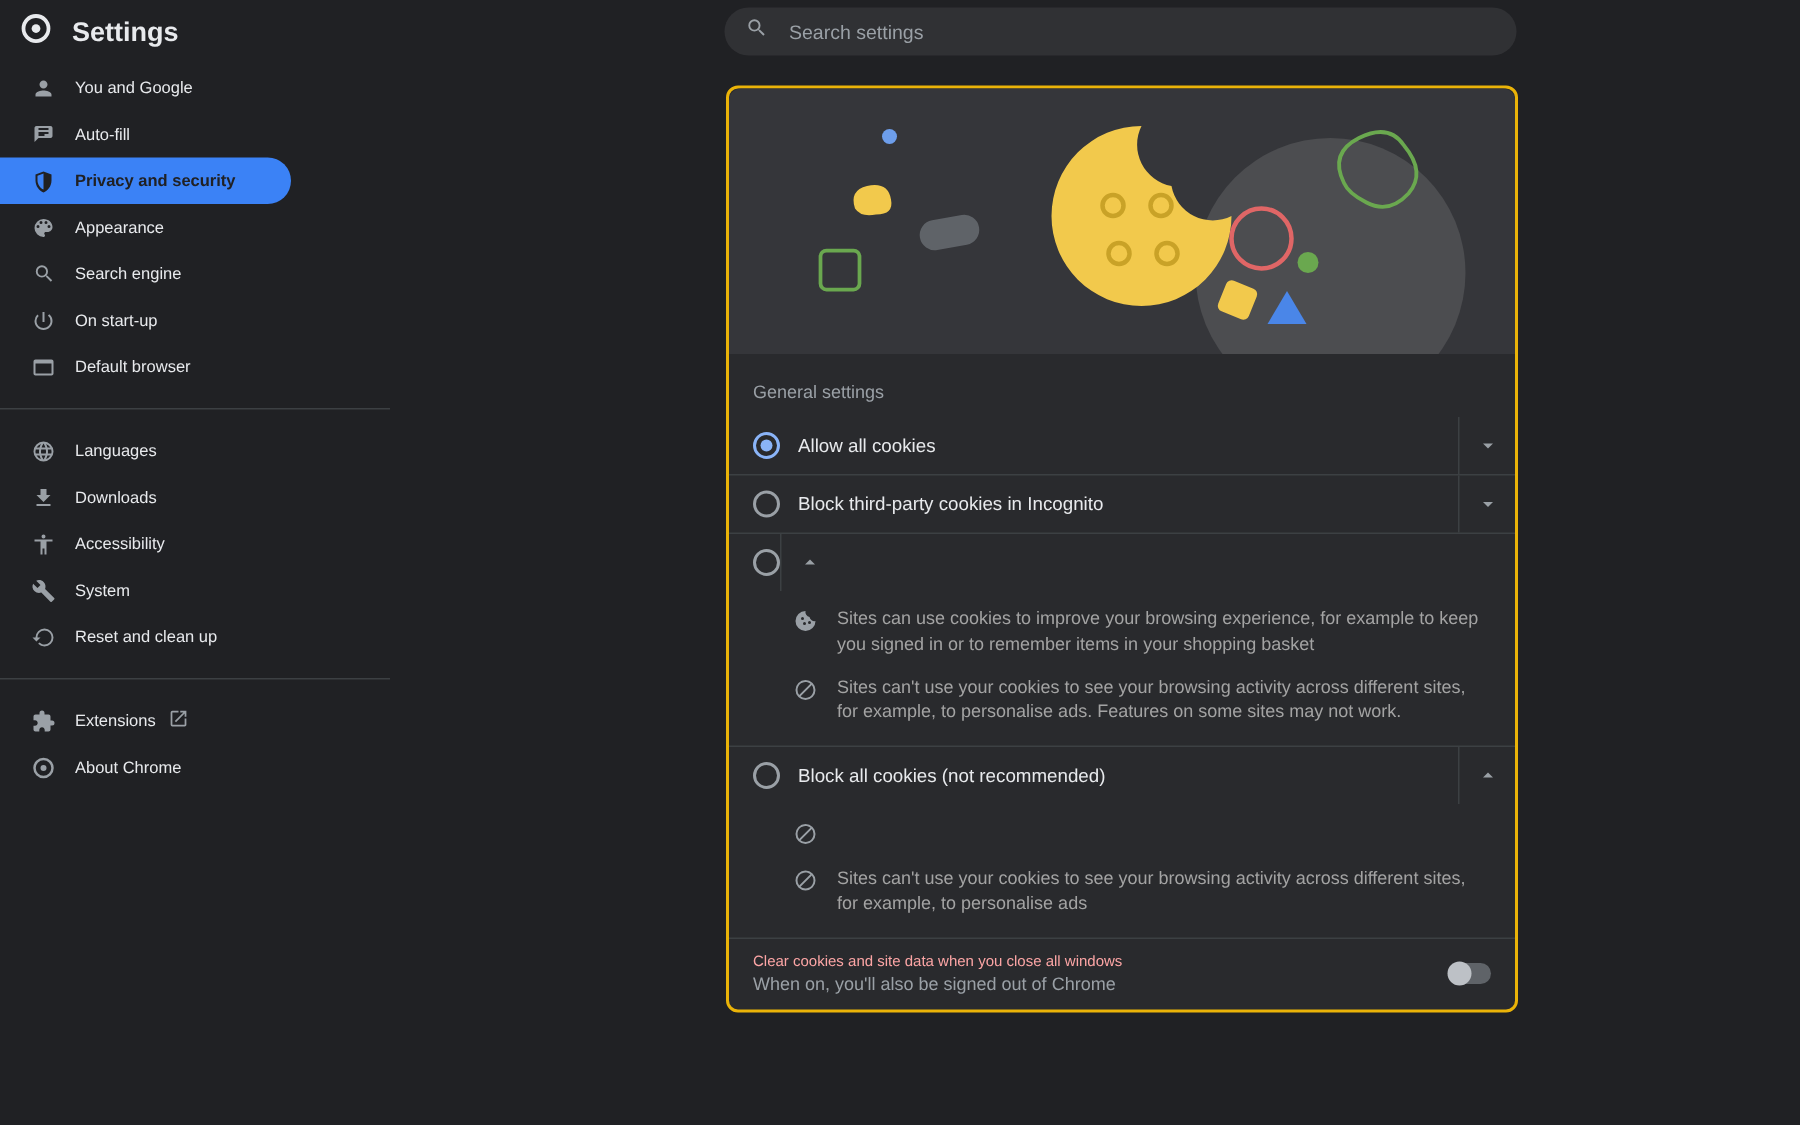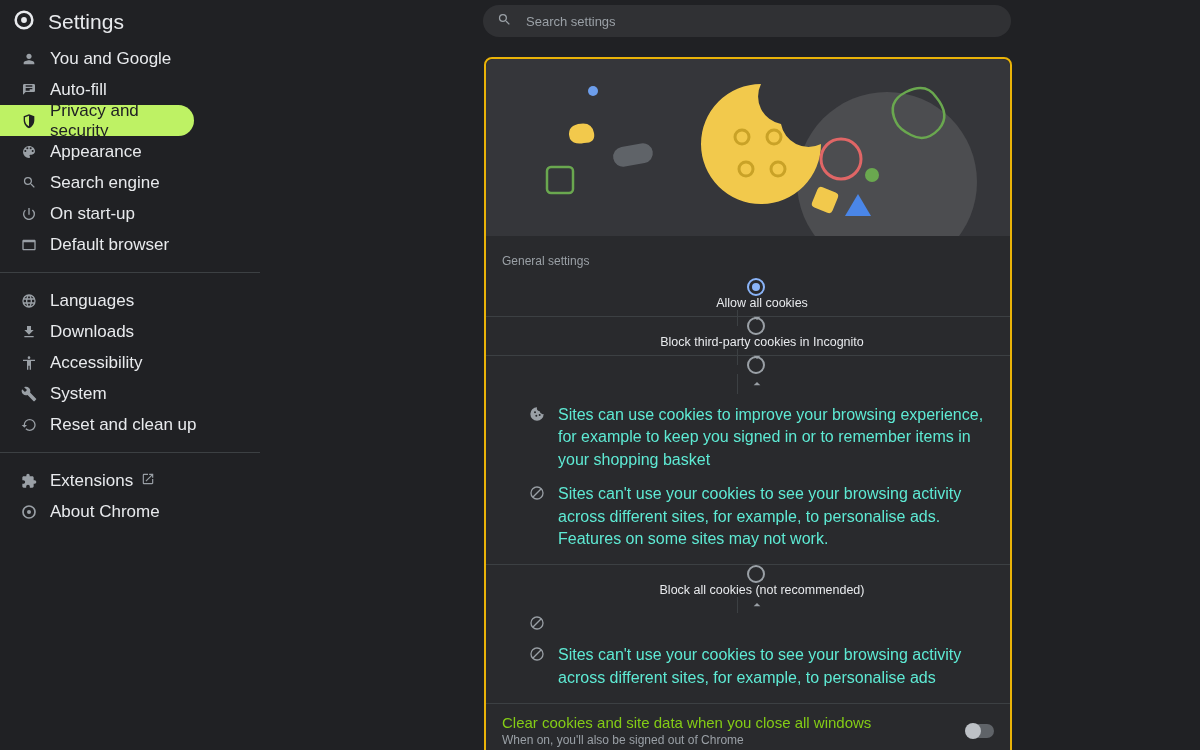--- a/index.html
+++ b/index.html
@@ -1,59 +1,59 @@
 <!DOCTYPE html>
 <html><head>
 <meta charset="utf-8">
 <style>
   * { box-sizing: border-box; margin: 0; padding: 0; }
   html, body { width: 1200px; height: 750px; overflow: hidden; background:#202124; font-family: Arial, sans-serif; color:#e8eaed; }
   
   .header { height:43px; display:flex; align-items:center; padding:0 0 0 14px;}
   .header .chrome-icon { margin-right:14px; }
-  .header .title { font-size:21px; color:#e8eaed; font-weight:400;}
+  .header .title { font-size:18px; color:#e8eaed; font-weight:700;}
   .searchbar { position:absolute; left:483px; top:5px; width:528px; height:32px; background:#303134; border-radius:30px; display:flex; align-items:center; padding:0 14px;}
   .searchbar svg { margin-right:14px; flex-shrink:0;}
   .searchbar input { flex:1; background:transparent; border:none; outline:none; color:#fde047; font-size:13px;}
   .searchbar input::placeholder { color:#9aa0a6; }
   
   .sidebar { position:absolute; left:0; top:43px; width:260px; }
-  .sidebar .nav-item { height:31px; display:flex; align-items:center; padding-left:20px; cursor:pointer; color:#e8eaed; font-size:17px; font-weight:500;}
-  .sidebar .nav-item.active { background:#bef264; color:#202124; border-top-right-radius:30px; border-bottom-right-radius:30px; width:194px;}
+  .sidebar .nav-item { height:31px; display:flex; align-items:center; padding-left:20px; cursor:pointer; color:#e8eaed; font-size:11px; font-weight:500;}
+  .sidebar .nav-item.active { background:#3b82f6; color:#202124; border-top-right-radius:30px; border-bottom-right-radius:30px; width:194px;font-weight:bold;}
   .sidebar .nav-item .nav-icon { width:18px; height:18px; margin-right:12px; display:flex; align-items:center; justify-content:center; flex-shrink:0;}
   .sidebar .nav-item.active .nav-icon svg path,
   .sidebar .nav-item.active .nav-icon svg circle,
   .sidebar .nav-item.active .nav-icon svg rect { fill:#202124; }
   .sidebar .divider { height:1px; background:#3c4043; margin:12px 0;}
   .sidebar .nav-item .ext-icon { margin-left:8px; }
   
   .panel { position:absolute; left:484px; top:57px; width:528px; background:#292a2d; border:2px solid #eab308; border-radius:8px;}
   .hero { height:177px; background:#35363a; border-top-left-radius:8px; border-top-right-radius:8px; position:relative; overflow:hidden;}
   .hero svg { position:absolute; }
   
   .section-title { font-size:12px; color:#9aa0a6; padding:18px 16px 10px 16px;}
   .radio-outer { width:18px; height:18px; border:2px solid #9aa0a6; border-radius:50%; display:flex; align-items:center; justify-content:center; flex-shrink:0;}
   .radio-outer.selected { border-color:#8ab4f8;}
   .radio-inner { width:8px; height:8px; border-radius:50%; background:#8ab4f8;}
   .radio-label { font-size:12.5px; font-weight:500; color:#e8eaed; margin-left:12px; flex:1;}
   .detail-row { display:flex; padding:6px 16px 6px 42px;}
   .detail-icon { width:18px; height:18px; margin-right:12px; flex-shrink:0; display:flex; align-items:center; justify-content:center; margin-top:1px;}
-  .detail-text { font-size:16px; color:#5eead4; line-height:1.4;}
+  .detail-text { font-size:12px; color:#a3a3a3; line-height:1.4;}
   
   .toggle-row { border-top:1px solid #3c4043; padding:10px 16px; display:flex; align-items:center;}
   .toggle-text { flex:1;}
-  .toggle-title { font-size:15px; color:#84cc16; font-weight:500;}
+  .toggle-title { font-size:10px; color:#fca5a5; font-weight:500;}
   .toggle-sub { font-size:12px; color:#9aa0a6; margin-top:2px;}
   .switch { width:28px; height:14px; background:#5f6368; border-radius:8px; position:relative;}
   .switch .knob { width:16px; height:16px; background:#bdc1c6; border-radius:50%; position:absolute; left:-1px; top:-1px;}
   
   .radio-list {}
   .radio-option-row { border-top:1px solid #3c4043;}
   .radio-option-row.first { border-top:none;}
-  .radio-option-row .row-main { display:flex; align-items:center; height:38px; padding:0 0 0 16px;flex-direction:column;}
+  .radio-option-row .row-main { display:flex; align-items:center; height:38px; padding:0 0 0 16px;}
   .row-main .radio-label { margin-left:12px; flex:1;}
   .row-main .expand { width:38px; height:38px; display:flex; align-items:center; justify-content:center; border-left:1px solid #3c4043; cursor:pointer;}
   .details { padding:4px 0 8px 0;}
 </style>
 </head>
 <body>
 
 <div class="header">
   <span class="chrome-icon">
     <svg width="20" height="20" viewBox="0 0 24 24">

